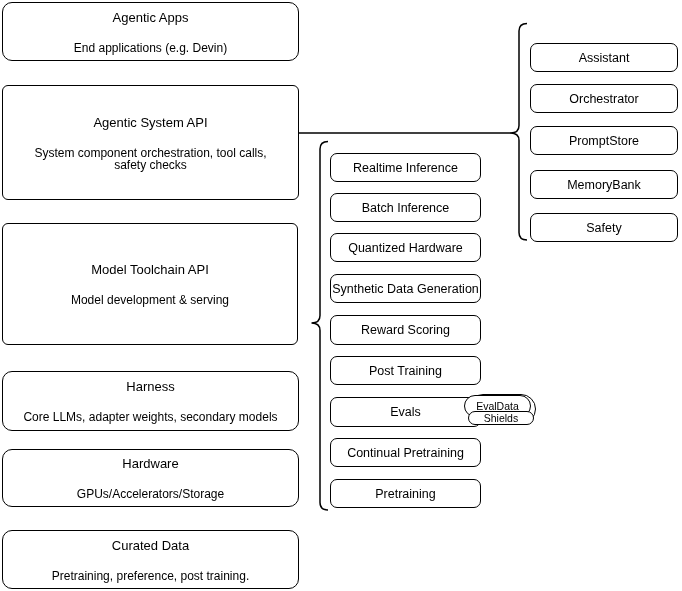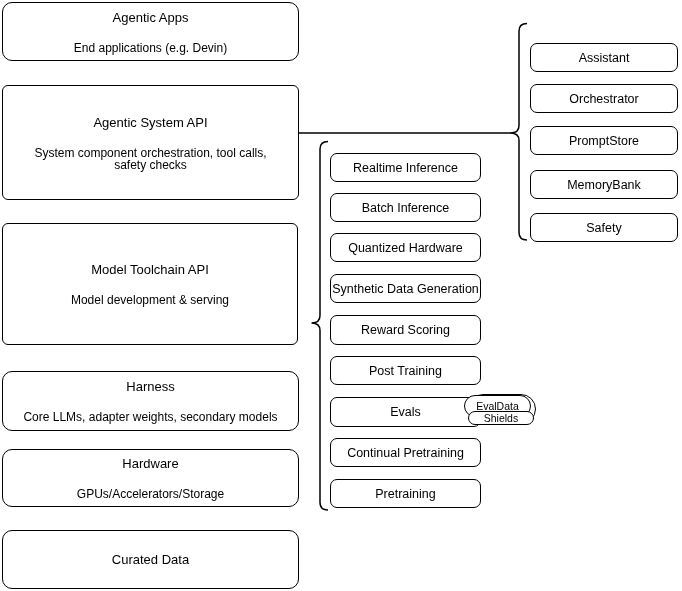--- a/index.html
+++ b/index.html
@@ -56,20 +56,21 @@
     <div class="subtitle">Core LLMs, adapter weights, secondary models</div>
   </div>
 
   <div class="box r10" style="left:2px;top:449px;width:297px;height:58px">
     <div class="title">Hardware</div>
     <div class="subtitle">GPUs/Accelerators/Storage</div>
   </div>
 
   <div class="box r10" style="left:2px;top:530px;width:297px;height:59px">
     <div class="title">Curated Data</div>
+    <div class="subtitle">Pretraining, preference, post training.</div>
   </div>
 
   <div class="box r7" style="left:330px;top:145px;width:151px;height:29px">
     <div class="node-label">Realtime Inference</div>
   </div>
   <div class="box r7" style="left:330px;top:185px;width:151px;height:29px">
     <div class="node-label">Batch Inference</div>
   </div>
   <div class="box r7" style="left:330px;top:225px;width:151px;height:29px">
     <div class="node-label">Quantized Hardware</div>

